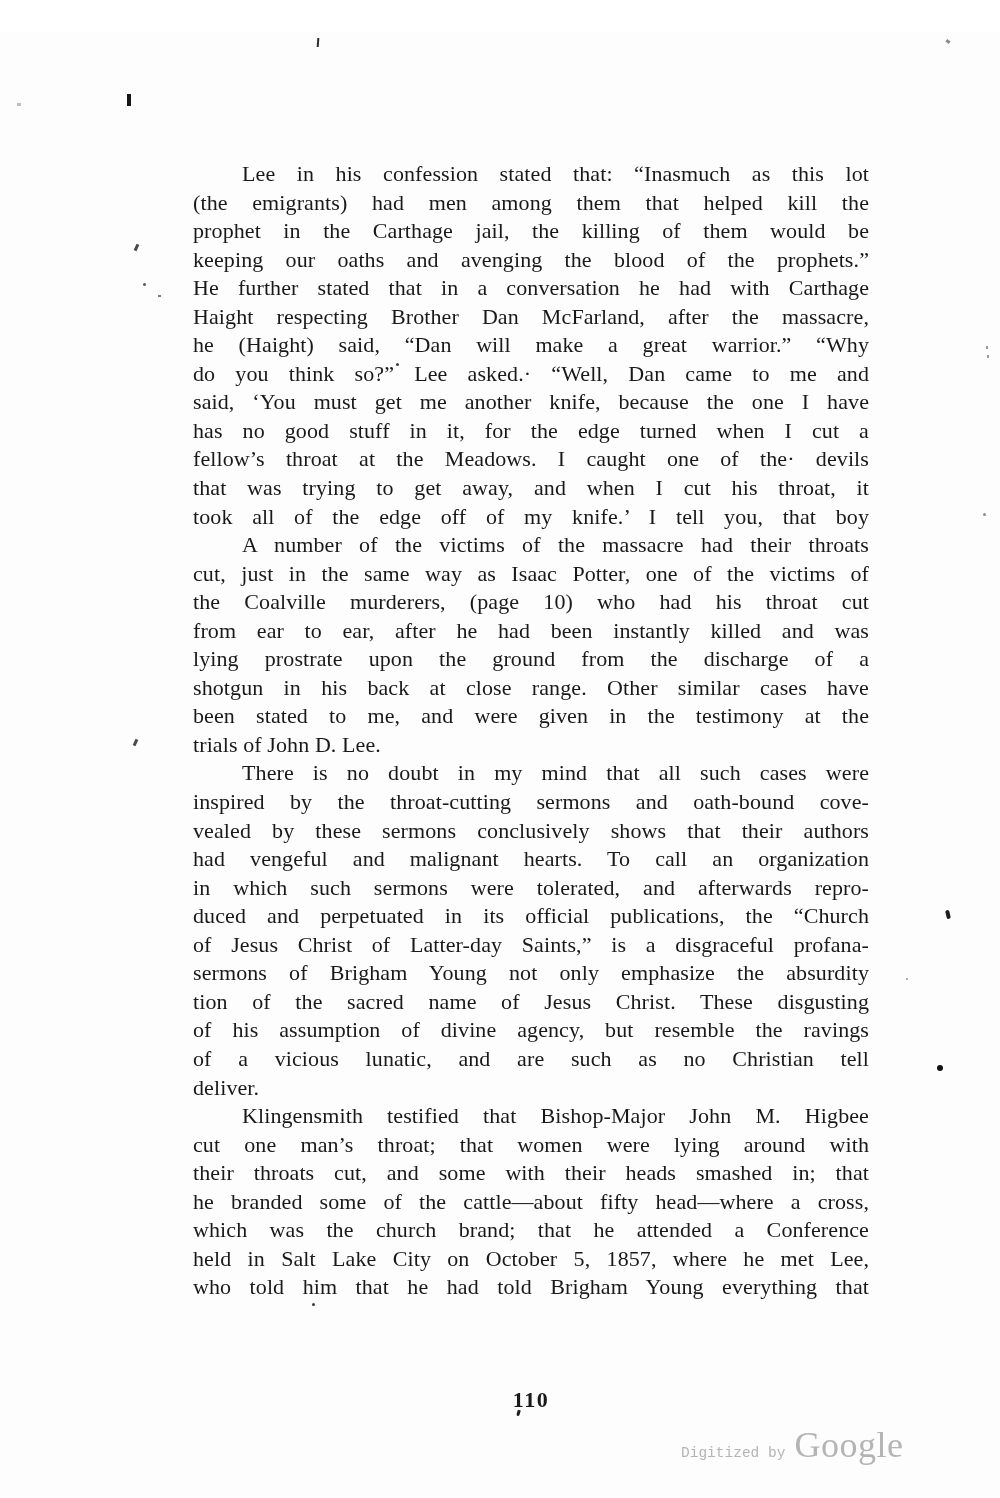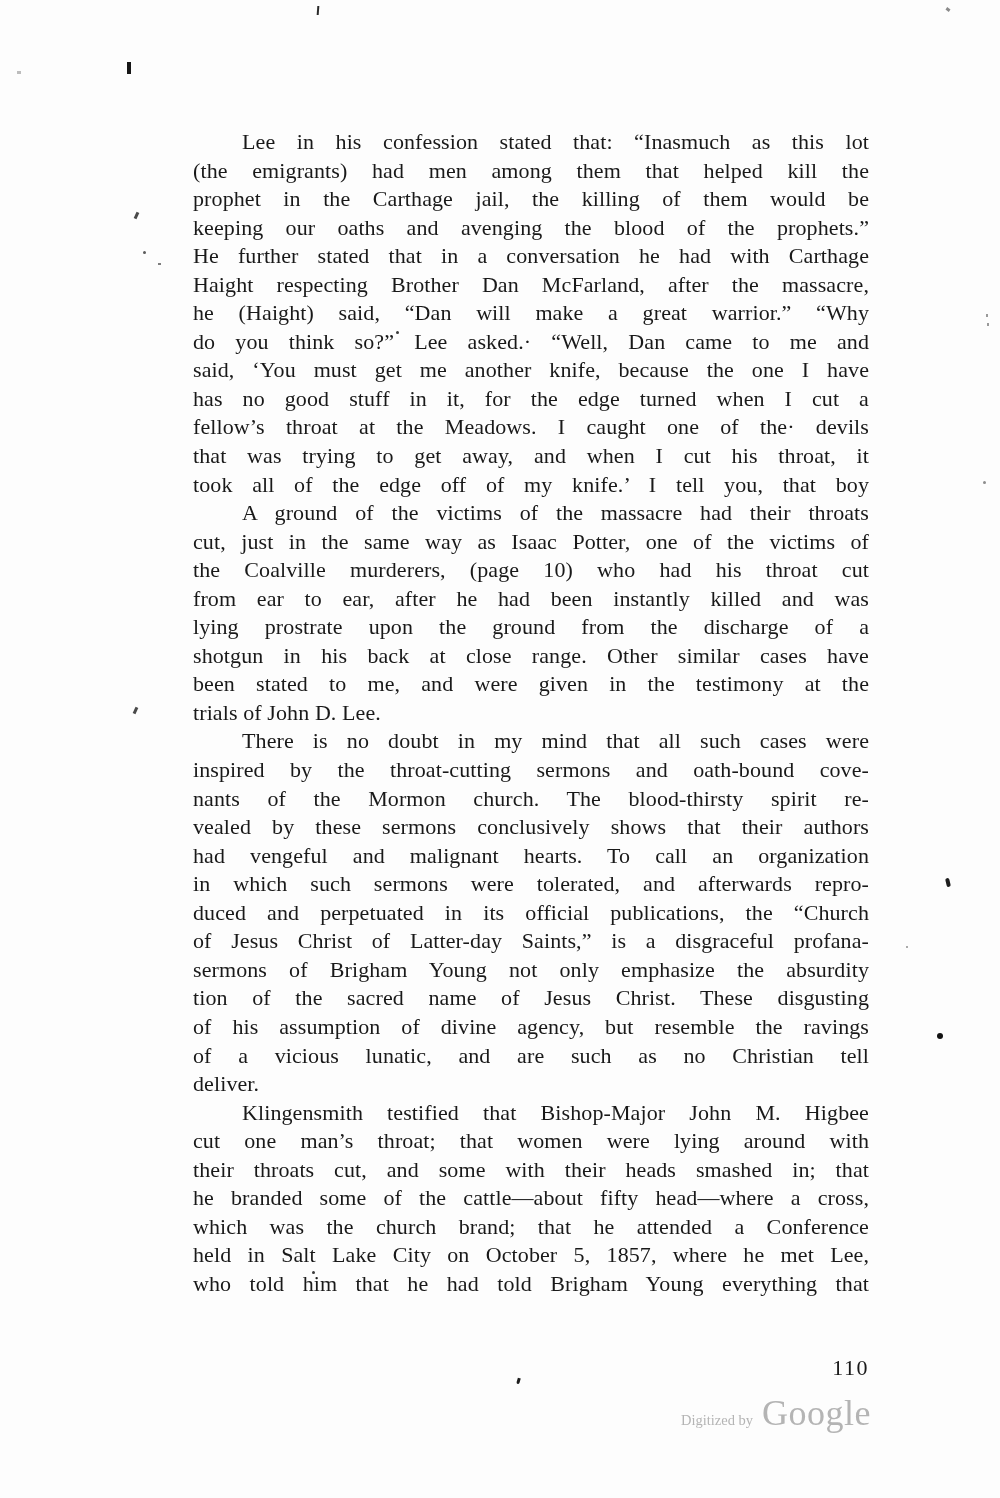--- a/index.html
+++ b/index.html
@@ -6,49 +6,50 @@
   body {
     width:1000px; height:1498px;
     background:#ffffff;
     position:relative;
     overflow:hidden;
     font-family:"Liberation Serif","DejaVu Serif",serif;
   }
   .page {
     position:absolute; inset:0;
     background:var(--paper,#fdfdfd);
+    margin-top:32px;
   }
   .text-block {
     position:absolute; left:193px; top:128px; width:676px;
     color:var(--ink,#1a1a1a);
     font-size:22px; line-height:28.55px;
   }
   .line {
     text-align:justify;
     text-align-last:justify;
     -moz-text-align-last:justify;
     height:28.55px;
     letter-spacing:0.1px;
     white-space:normal;
   }
   .line.indent { text-indent:49px; }
   .line.endline { text-align-last:left; -moz-text-align-last:left; }
   .page-number {
     position:absolute; left:193px; top:1355px; width:676px;
-    text-align:right;
-    font-size:22px; font-weight:normal;
+    text-align:center;
+    font-size:22px; font-weight:bold;
     letter-spacing:1.5px;
     color:var(--ink,#1a1a1a);
   }
   .watermark {
     position:absolute; left:681px; top:1392px;
     display:flex; align-items:baseline;
   }
   .wm-prefix {
-    font-family:Liberation Serif, serif;
+    font-family:Liberation Mono, monospace;
     font-size:14.5px;
     color:var(--watermark,#b4b4b4);
     margin-right:9px;
   }
   .wm-logo {
     font-family:"Liberation Serif","DejaVu Serif",serif;
     font-size:36px;
     color:var(--watermark,#b4b4b4);
     letter-spacing:0.5px;
   }
@@ -66,31 +67,30 @@
       <div class="line">keeping our oaths and avenging the blood of the prophets.”</div>
       <div class="line">He further stated that in a conversation he had with Carthage</div>
       <div class="line">Haight respecting Brother Dan McFarland, after the massacre,</div>
       <div class="line">he (Haight) said, “Dan will make a great warrior.” “Why</div>
       <div class="line">do you think so?” Lee asked.· “Well, Dan came to me and</div>
       <div class="line">said, ‘You must get me another knife, because the one I have</div>
       <div class="line">has no good stuff in it, for the edge turned when I cut a</div>
       <div class="line">fellow’s throat at the Meadows. I caught one of the· devils</div>
       <div class="line">that was trying to get away, and when I cut his throat, it</div>
       <div class="line">took all of the edge off of my knife.’ I tell you, that boy</div>
-      <div class="line indent">A ground of the victims of the massacre had their throats</div>
+      <div class="line indent">A number of the victims of the massacre had their throats</div>
       <div class="line">cut, just in the same way as Isaac Potter, one of the victims of</div>
       <div class="line">the Coalville murderers, (page 10) who had his throat cut</div>
       <div class="line">from ear to ear, after he had been instantly killed and was</div>
       <div class="line">lying prostrate upon the ground from the discharge of a</div>
       <div class="line">shotgun in his back at close range. Other similar cases have</div>
       <div class="line">been stated to me, and were given in the testimony at the</div>
       <div class="line endline">trials of John D. Lee.</div>
       <div class="line indent">There is no doubt in my mind that all such cases were</div>
       <div class="line">inspired by the throat-cutting sermons and oath-bound cove-</div>
-      <div class="line">nants of the Mormon church. The blood-thirsty spirit re-</div>
       <div class="line">vealed by these sermons conclusively shows that their authors</div>
       <div class="line">had vengeful and malignant hearts. To call an organization</div>
       <div class="line">in which such sermons were tolerated, and afterwards repro-</div>
       <div class="line">duced and perpetuated in its official publications, the “Church</div>
       <div class="line">of Jesus Christ of Latter-day Saints,” is a disgraceful profana-</div>
       <div class="line">sermons of Brigham Young not only emphasize the absurdity</div>
       <div class="line">tion of the sacred name of Jesus Christ. These disgusting</div>
       <div class="line">of his assumption of divine agency, but resemble the ravings</div>
       <div class="line">of a vicious lunatic, and are such as no Christian tell</div>
       <div class="line endline">deliver.</div>

